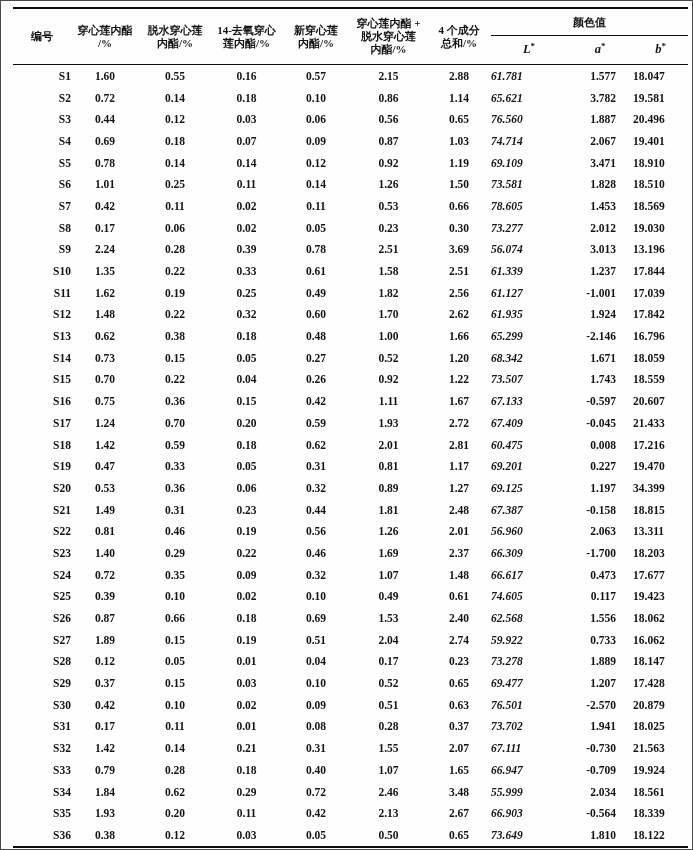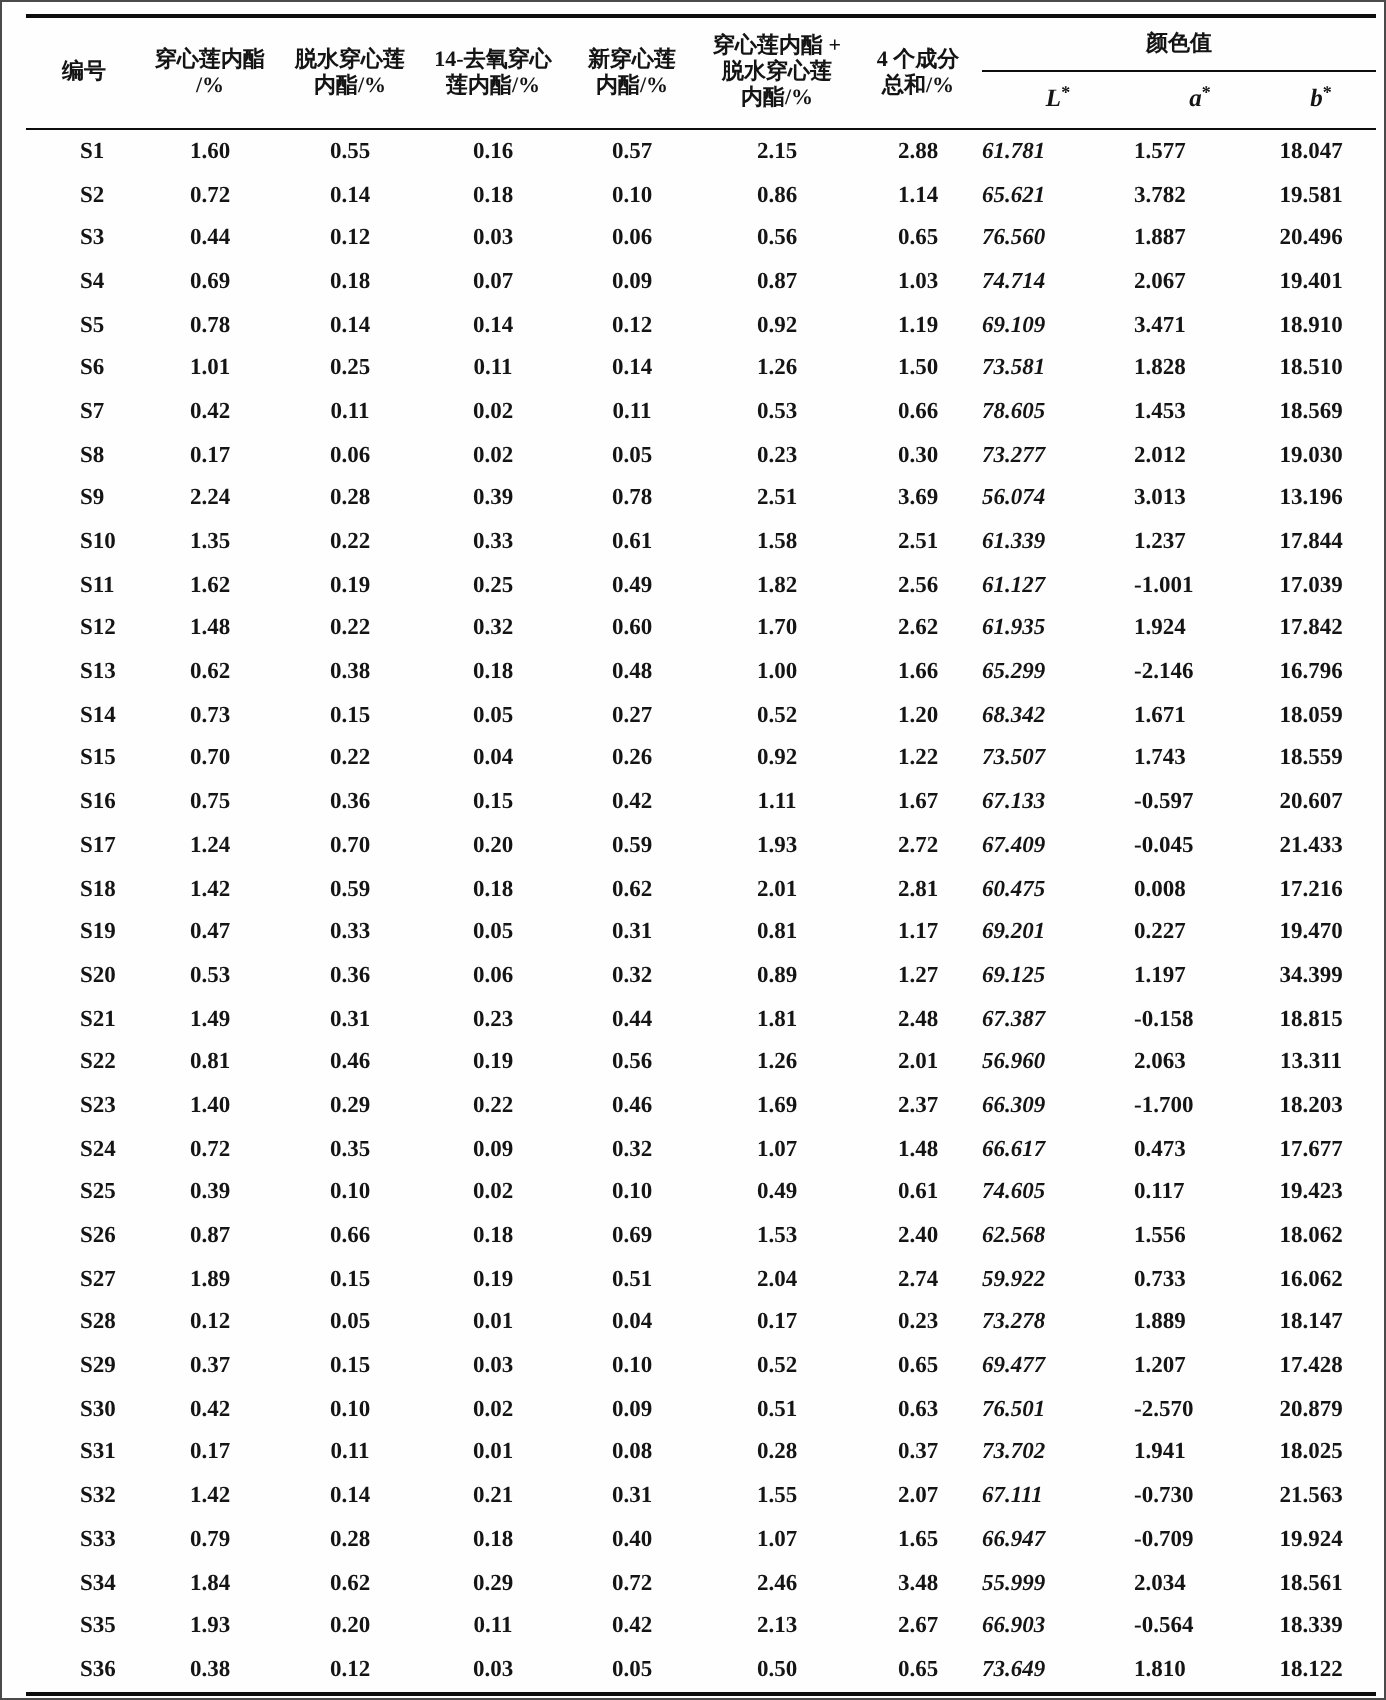--- a/index.html
+++ b/index.html
@@ -58,25 +58,25 @@
     top: -4px;
     font-style: normal;
   }
   tbody td {
     font-size: 11.5px;
     font-weight: bold;
     height: 21.7px;
     padding: 0;
     white-space: nowrap;
   }
-  td.c-id { text-align: left; padding-left: 27px; }
+  td.c-id { text-align: right; padding-left: 27px; }
   td.c-num { text-align: center; }
   td.c-L { text-align: left; padding-right: 22px; font-style: italic; }
-  td.c-a { padding-right: 17px; font-family: Liberation Serif, serif; }
-  td.c-b { text-align: center; padding-right: 10px; }
+  td.c-a { text-align: right; padding-right: 17px; font-family: Liberation Serif, serif; }
+  td.c-b { text-align: left; padding-right: 10px; }
 </style>
 </head>
 <body>
 
 <div class="page">
   <table class="data-table">
     <colgroup>
       <col style="width:58px">
         <col style="width:68px">
         <col style="width:72px">

